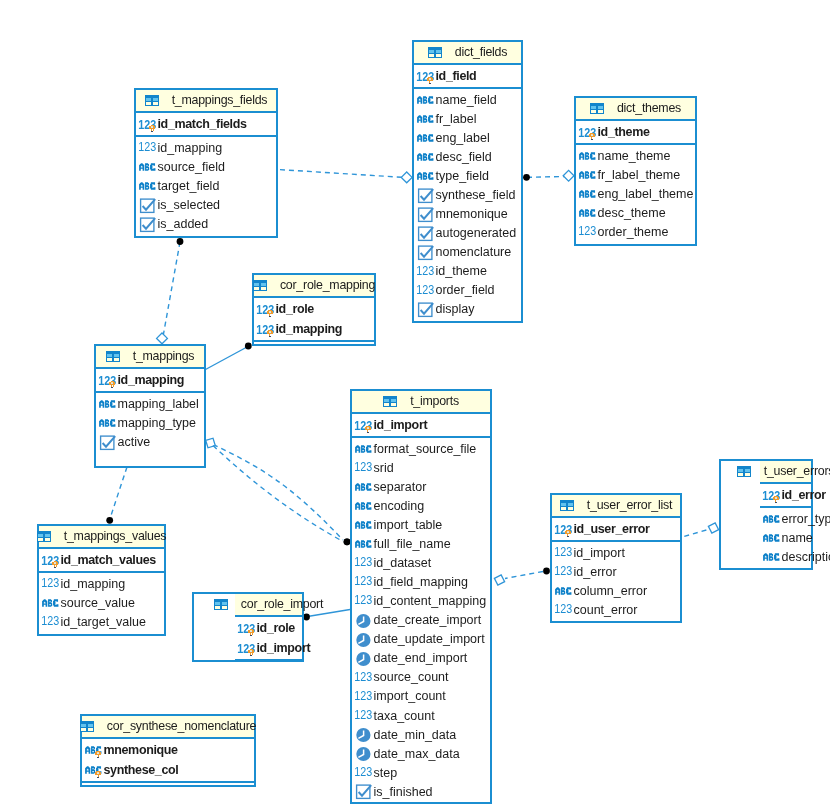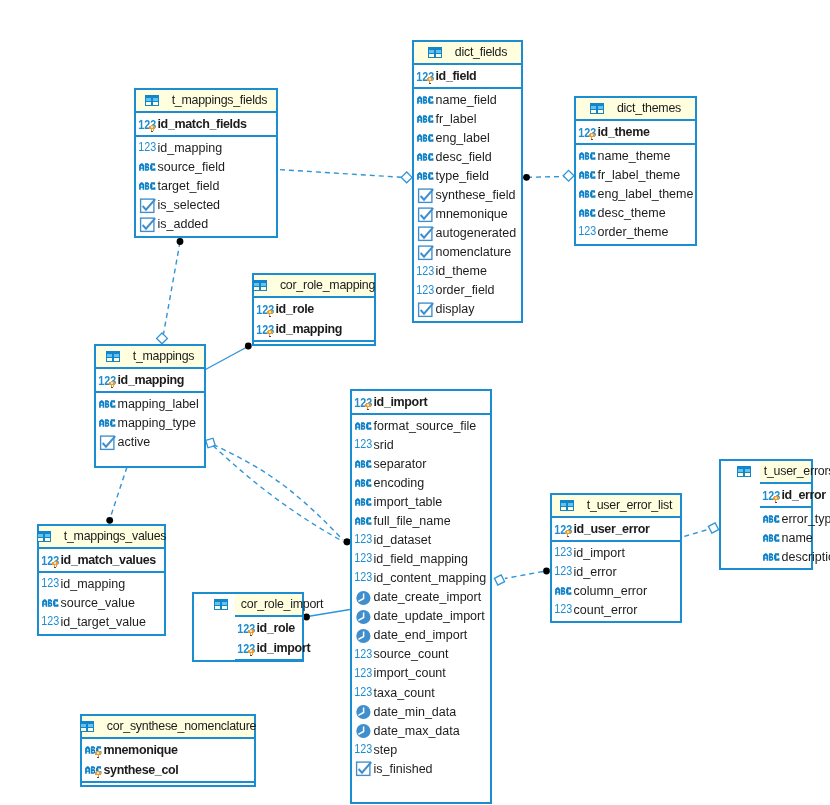--- a/index.html
+++ b/index.html
@@ -546,20 +546,32 @@
             <svg class="ic" width="17" height="15" viewBox="0 0 17 15">
 <rect x="1.6" y="1.1" width="13.3" height="13.3" fill="none" stroke="#3f8ecd" stroke-width="1.35"></rect>
 <path d="M3.6 8.0 L7.0 11.7 L16.2 1.1" fill="none" stroke="#3f8ecd" stroke-width="2.0" stroke-linecap="butt" stroke-linejoin="miter"></path>
 </svg>
           </span>
           <span class="lbl">active</span>
         </div>
   </div>
 </div>
 <div class="tbl" style="left:350px;top:389px;width:142px;height:415px;">
+  <div class="hdr">
+        <span class="icow">
+          <svg class="ic" width="14.0" height="12" viewBox="-0.2 0 14.0 12" shape-rendering="crispEdges">
+<rect x="0" y="0.2" width="13.8" height="11.2" fill="#1285cb"></rect>
+<rect x="1.2" y="3.1" width="5.0" height="3.0" fill="#62c3ee"></rect>
+<rect x="7.6" y="3.1" width="5.0" height="3.0" fill="#62c3ee"></rect>
+<rect x="1.2" y="7.2" width="5.0" height="2.8" fill="#ffffe0"></rect>
+<rect x="7.6" y="7.2" width="5.0" height="2.8" fill="#ffffe0"></rect>
+</svg>
+        </span>
+        <span class="ttl">t_imports</span>
+      </div>
   <div class="pk">
     <div class="row">
           <span class="icow">
             <svg class="ic" width="17" height="22" viewBox="0 0 17 22">
 <g transform="translate(0.0,7.0) scale(0.89,1)">
                 <text x="-0.8" y="8.7" font-family="Liberation Sans, sans-serif" font-size="12.1" fill="#1c8dd2">123</text>
               </g>
 <g transform="translate(10.3,11.5)" shape-rendering="crispEdges">
  <rect x="1.2" y="0" width="3.1" height="1.2" fill="#ef9a2c"></rect>
  <rect x="0" y="1.2" width="5.5" height="3.0" fill="#ef9a2c"></rect>

